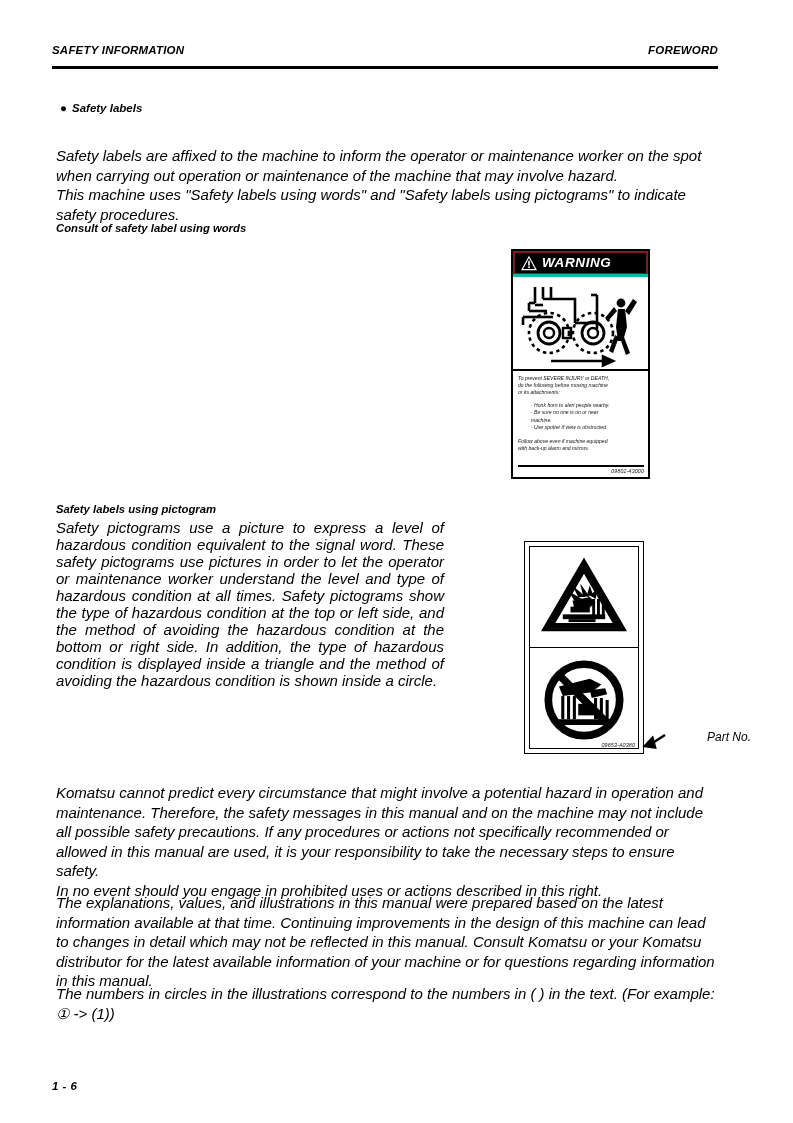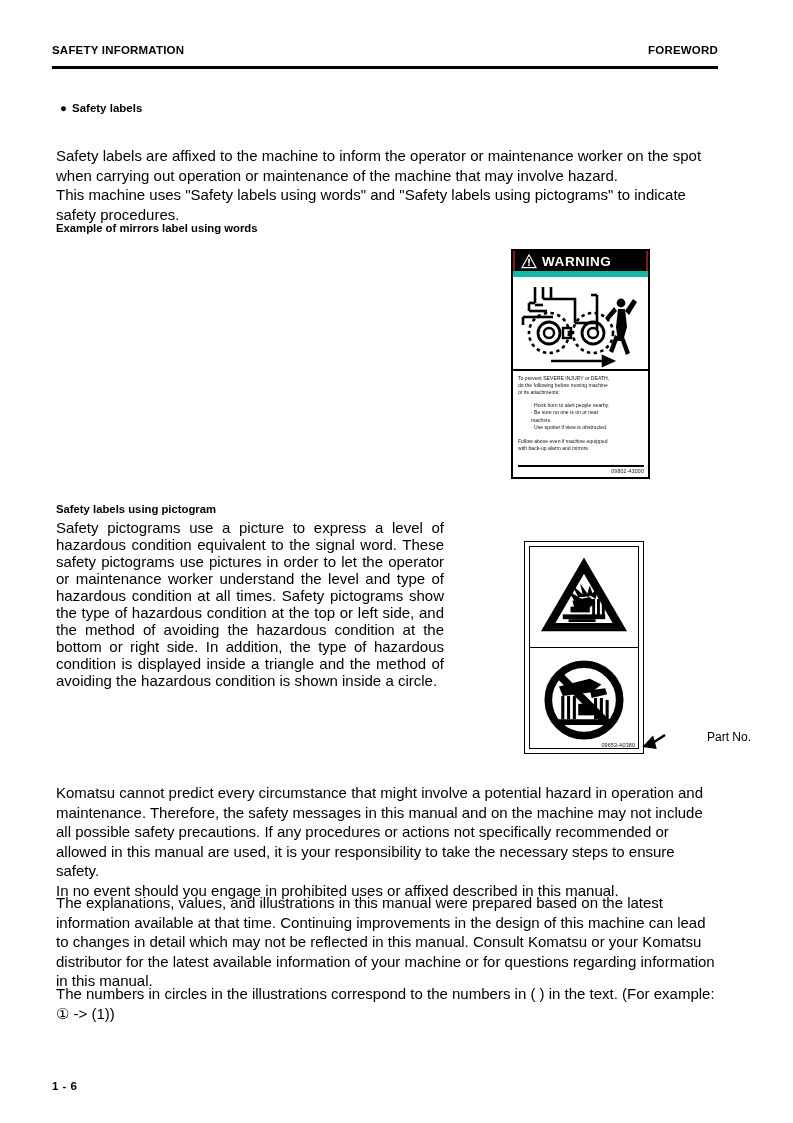--- a/index.html
+++ b/index.html
@@ -14,20 +14,21 @@
     font-family: "Liberation Sans", sans-serif;
     color: #000000;
     overflow: hidden;
   }
 
   .page {
     position: absolute;
     left: 0; top: 0;
     width: 793px;
     height: 813px;
+    font-style: italic;
   }
 
   
   .header {
     position: absolute;
     left: 52px;
     top: 44px;
     width: 666px;
     height: 22px;
   }
@@ -150,21 +151,21 @@
     top: 249px;
     width: 139px;
     height: 230px;
     border: 2px solid #000;
     background: #fff;
     box-sizing: border-box;
   }
   .warn-head {
     position: relative;
     height: 26px;
-    border-bottom: 6px solid #14b8a6;
+    border-bottom: 3px solid #14b8a6;
     background: #7f1d1d;
     display: flex;
     align-items: center;
     box-sizing: border-box;
   }
   .warn-head-inner {
     margin: 2px;
     background: #000;
     height: 20px;
     width: calc(100% - 4px);
@@ -304,21 +305,21 @@
 
   <div class="bullet-line">
     <span class="bullet-dot">●</span><span>Safety labels</span>
   </div>
 
   <div class="para" id="para-intro">
       <div>Safety labels are affixed to the machine to inform the operator or maintenance worker on the spot when carrying out operation or maintenance of the machine that may involve hazard.</div>
       <div>This machine uses "Safety labels using words" and "Safety labels using pictograms" to indicate safety procedures.</div>
     </div>
 
-  <div class="sub-head" id="subhead-words">Example of mirrors label using words</div>
+  <div class="sub-head" id="subhead-words">Consult of safety label using words</div>
 
 
   <div class="warn-label">
 
     <div class="warn-head">
       <div class="warn-head-inner">
         <svg class="warn-tri" viewBox="0 0 24 22">
           <polygon points="12,1 23,21 1,21" fill="#ffffff"></polygon>
           <polygon points="12,4.2 20.2,19.2 3.8,19.2" fill="#000000"></polygon>
           <rect x="10.9" y="8" width="2.2" height="6.6" fill="#ffffff"></rect>
@@ -456,20 +457,20 @@
   <svg class="callout-arrow" viewBox="0 0 26 26">
     <g stroke="#000" stroke-width="2.6" fill="#000">
       <path d="M24 8 L10 17"></path>
       <polygon points="11.5,11 4,19 14,20.5"></polygon>
     </g>
   </svg>
   <div class="partno-callout">Part No.</div>
 
   <div class="para" id="para-komatsu">
       <div>Komatsu cannot predict every circumstance that might involve a potential hazard in operation and maintenance. Therefore, the safety messages in this manual and on the machine may not include all possible safety precautions. If any procedures or actions not specifically recommended or allowed in this manual are used, it is your responsibility to take the necessary steps to ensure safety.</div>
-      <div>In no event should you engage in prohibited uses or affixed described in this manual.</div>
+      <div>In no event should you engage in prohibited uses or actions described in this right.</div>
     </div>
   <div class="para" id="para-explain">The explanations, values, and illustrations in this manual were prepared based on the latest information available at that time.  Continuing  improvements  in the design of this machine can lead to changes in detail which may not be reflected in this manual.  Consult Komatsu or your Komatsu distributor for the latest available information of your machine or for  questions  regarding information in this manual.</div>
   <div class="para" id="para-circles">The numbers in circles in the illustrations correspond to the numbers in (  ) in the text.  (For example: ① -&gt; (1))</div>
 
   <div class="footer-page">1 - 6</div>
 
 </div>
 
 </body></html>

